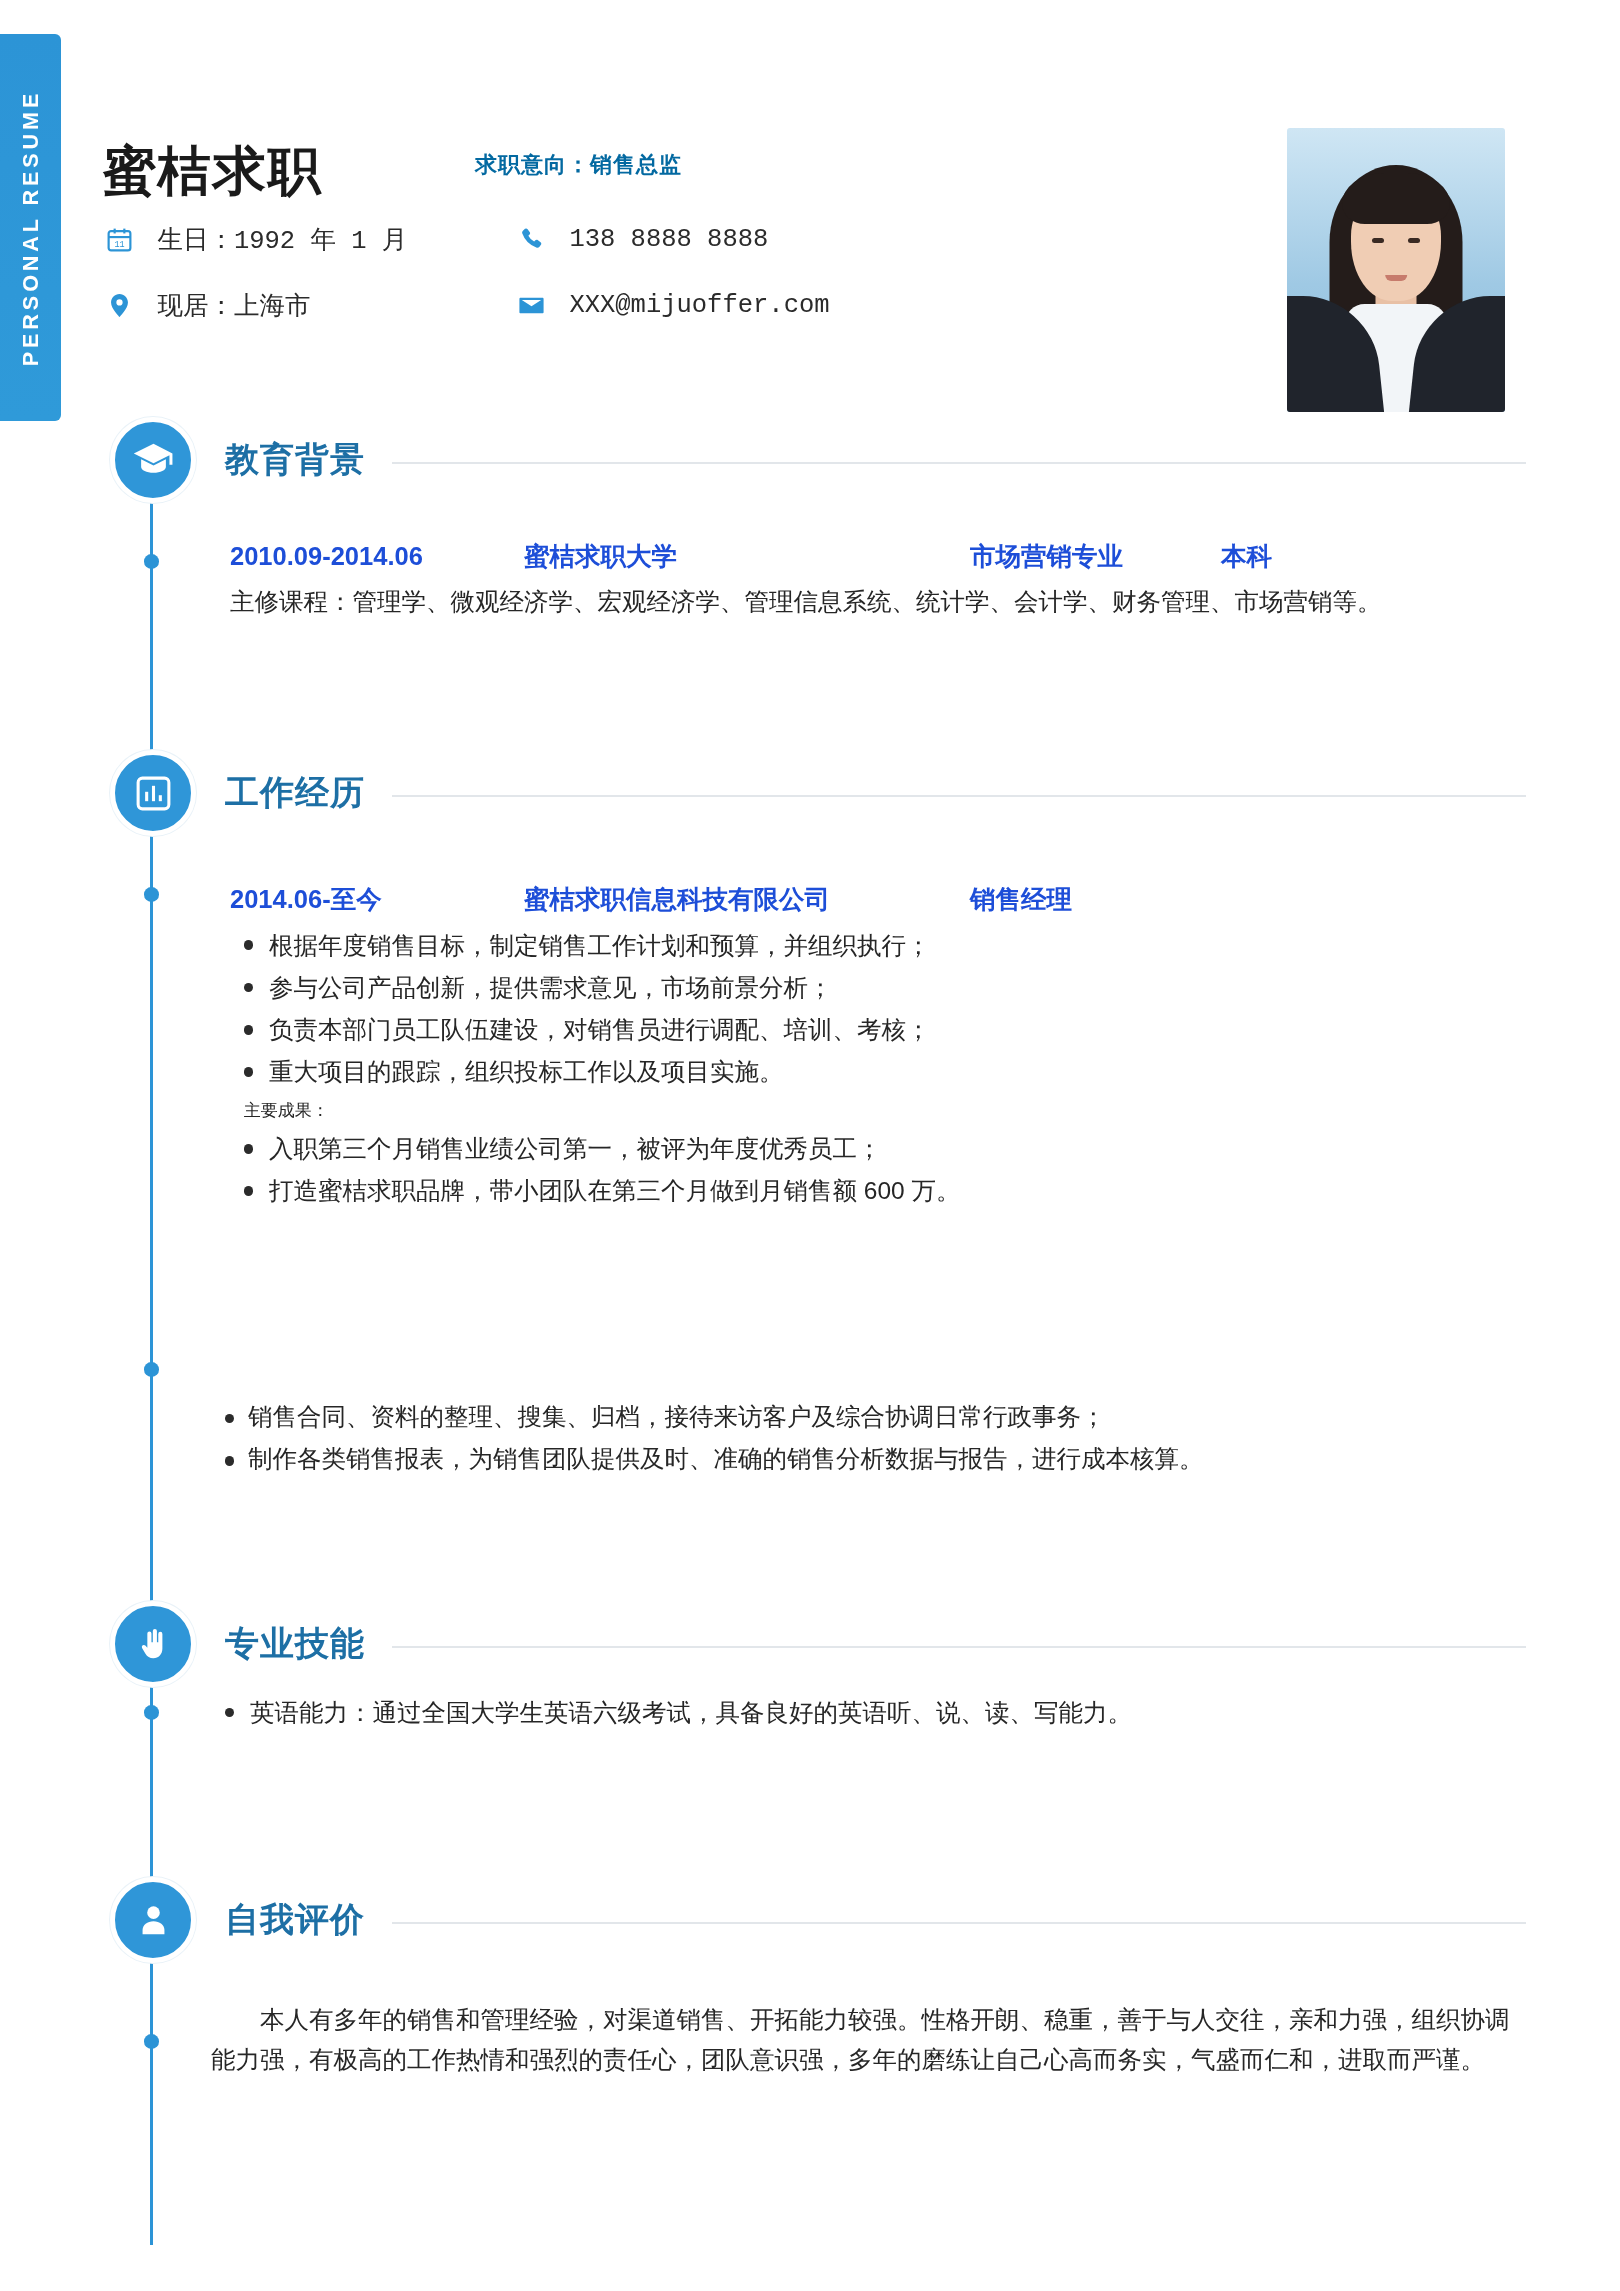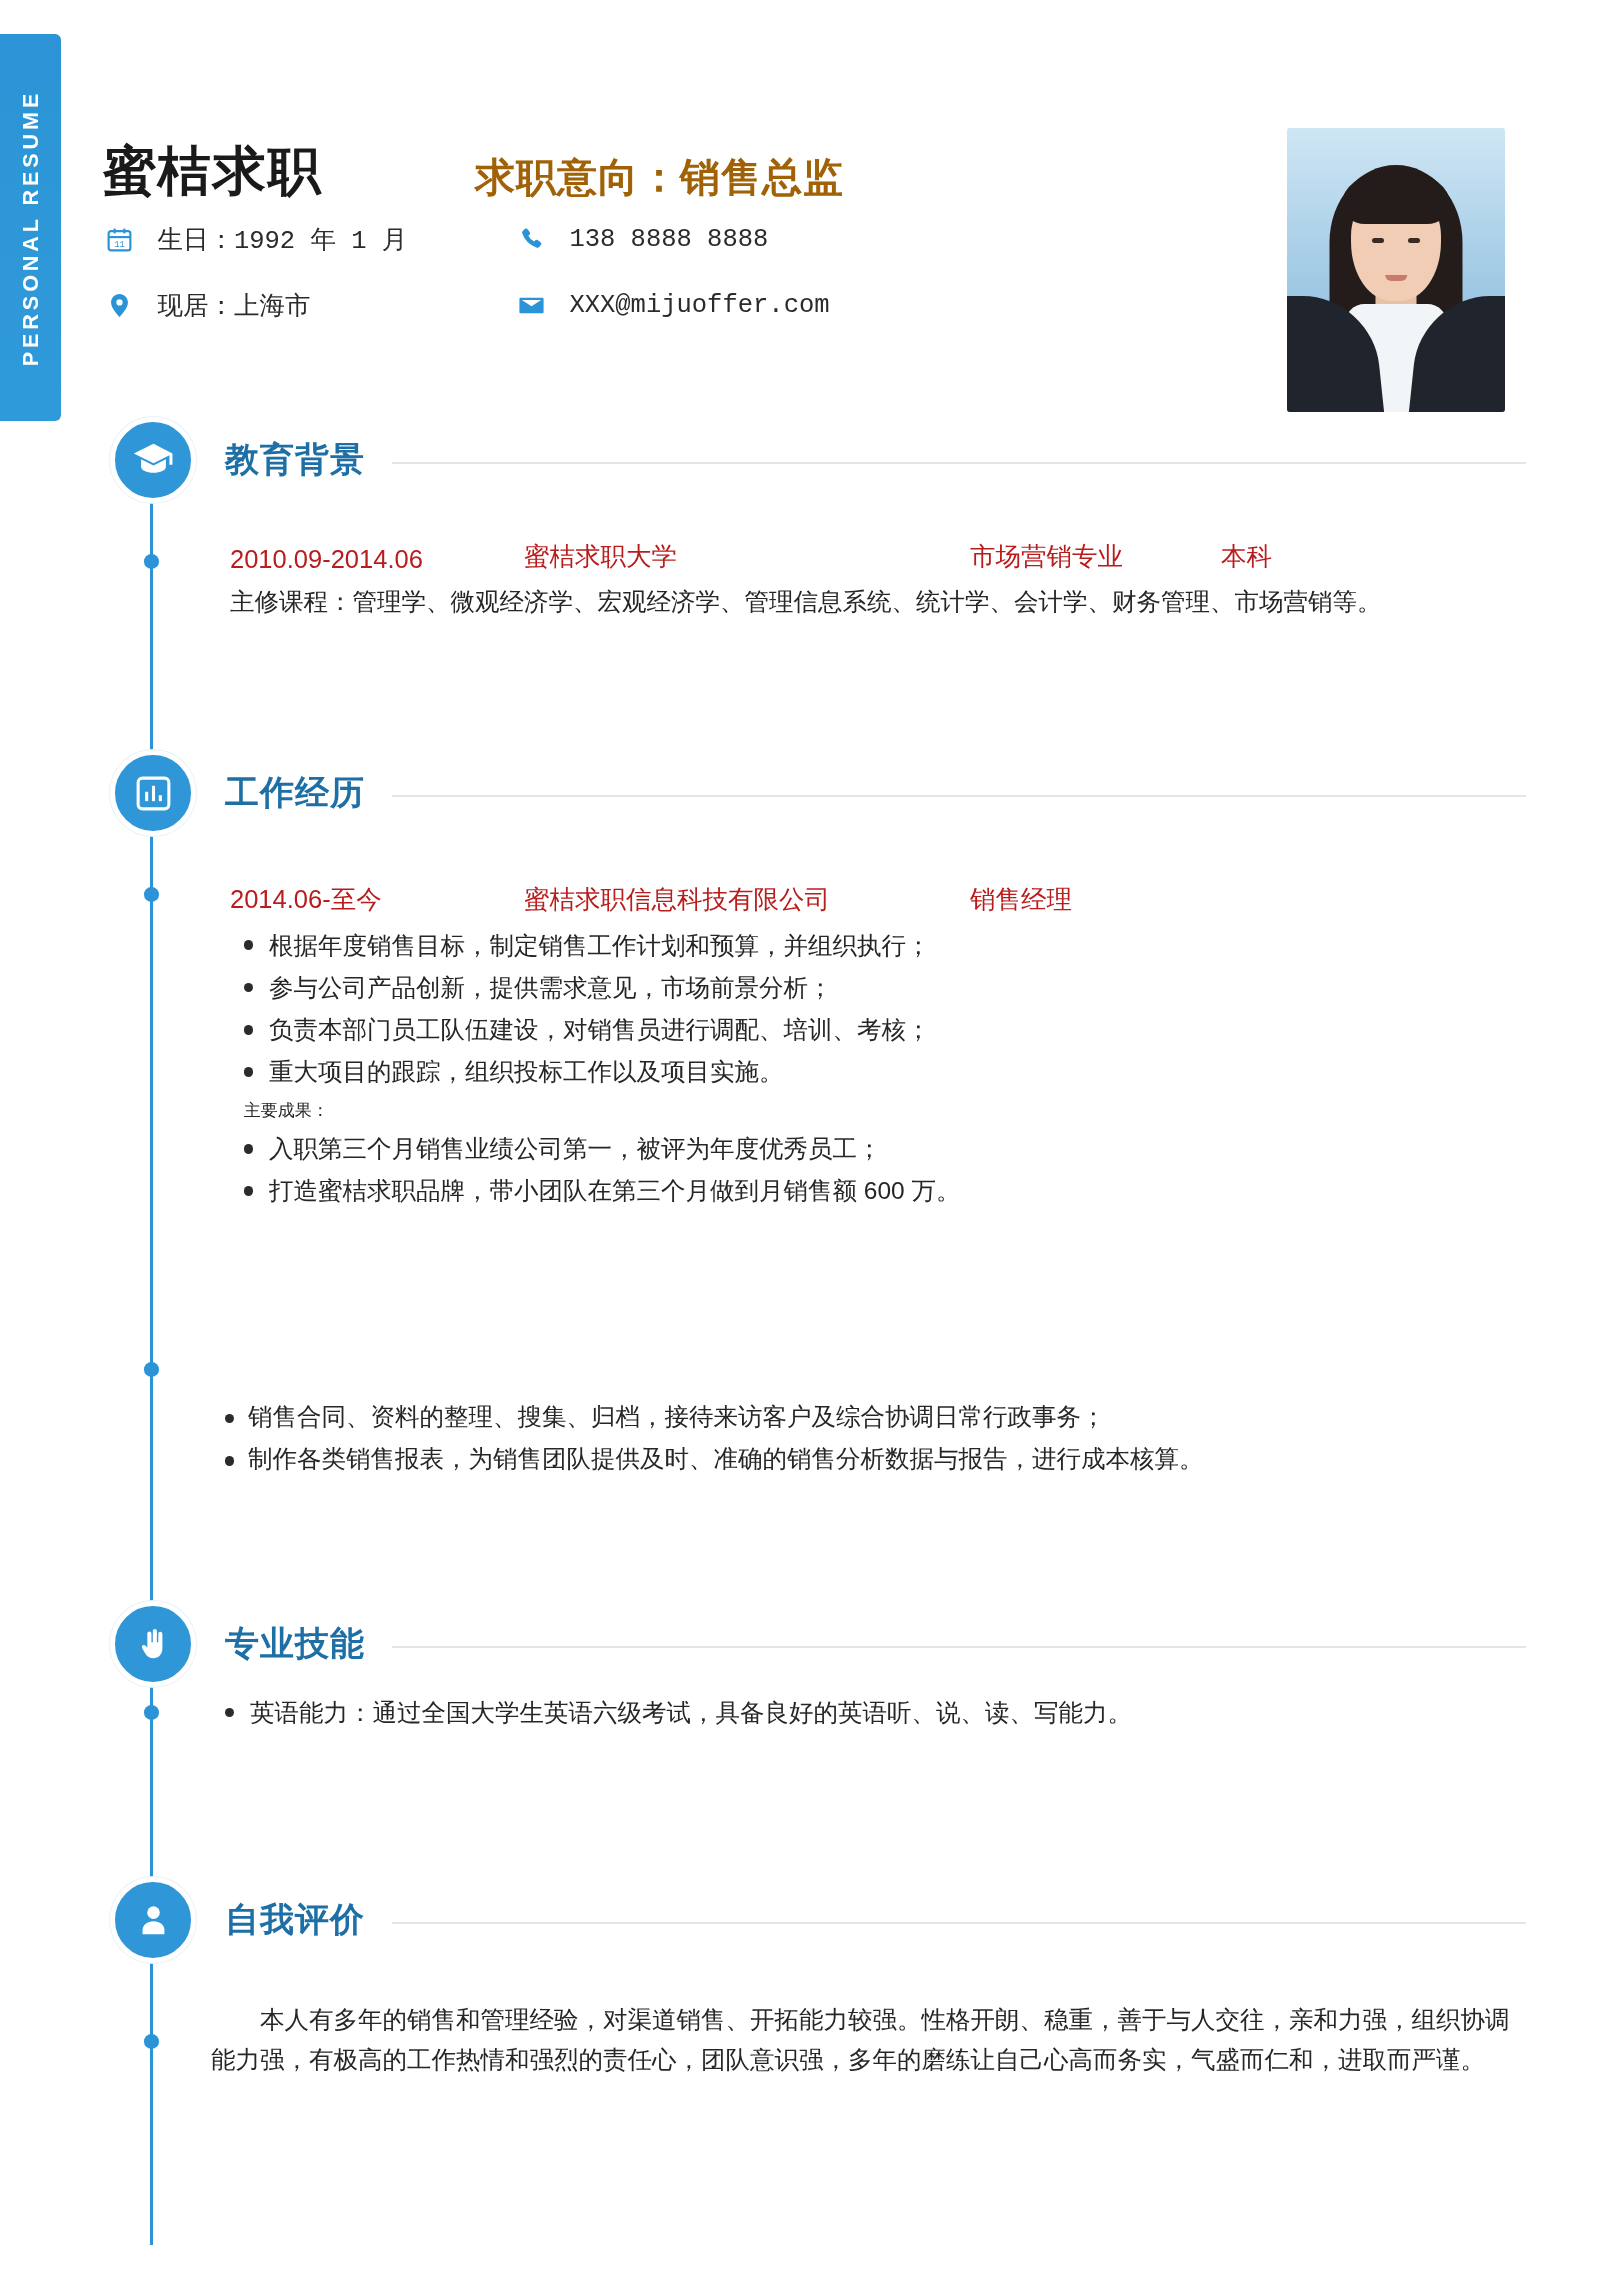--- a/index.html
+++ b/index.html
@@ -55,23 +55,23 @@
     top: 17.6px;
     font-size: 53px;
     font-weight: bold;
     color: #1a1a1a;
     letter-spacing: 2px;
   }
   .objective {
     position: absolute;
     left: 382px;
     top: 32px;
-    font-size: 40px;
+    font-size: 22px;
     font-weight: bold;
-    color: #a16207;
+    color: #0369a1;
     letter-spacing: 1px;
   }
 
   .contact-grid {
     position: absolute;
     left: 9.8px;
     top: 103px;
     width: 1157px;
   }
   .contact-row {
@@ -252,24 +252,24 @@
     margin-top: 5.9px;
   }
 
   .block {
     position: absolute;
     left: 230px;
     width: 1294px;
   }
   .entry-row {
     display: flex;
-    align-items: flex-end;
+    align-items: center;
     font-size: 25.5px;
-    font-weight: normal;
-    color: #b91c1c;
+    font-weight: bold;
+    color: #1d4ed8;
     margin-bottom: 7.8px;
   }
   .e-date { width: 294px; flex: none; }
   .e-org { width: 446px; flex: none; text-align: left; }
   .e-role { flex: none; }
   .e-degree { margin-left: 98px; }
 
   .para {
     font-size: 24.5px;
     line-height: 1.62;

